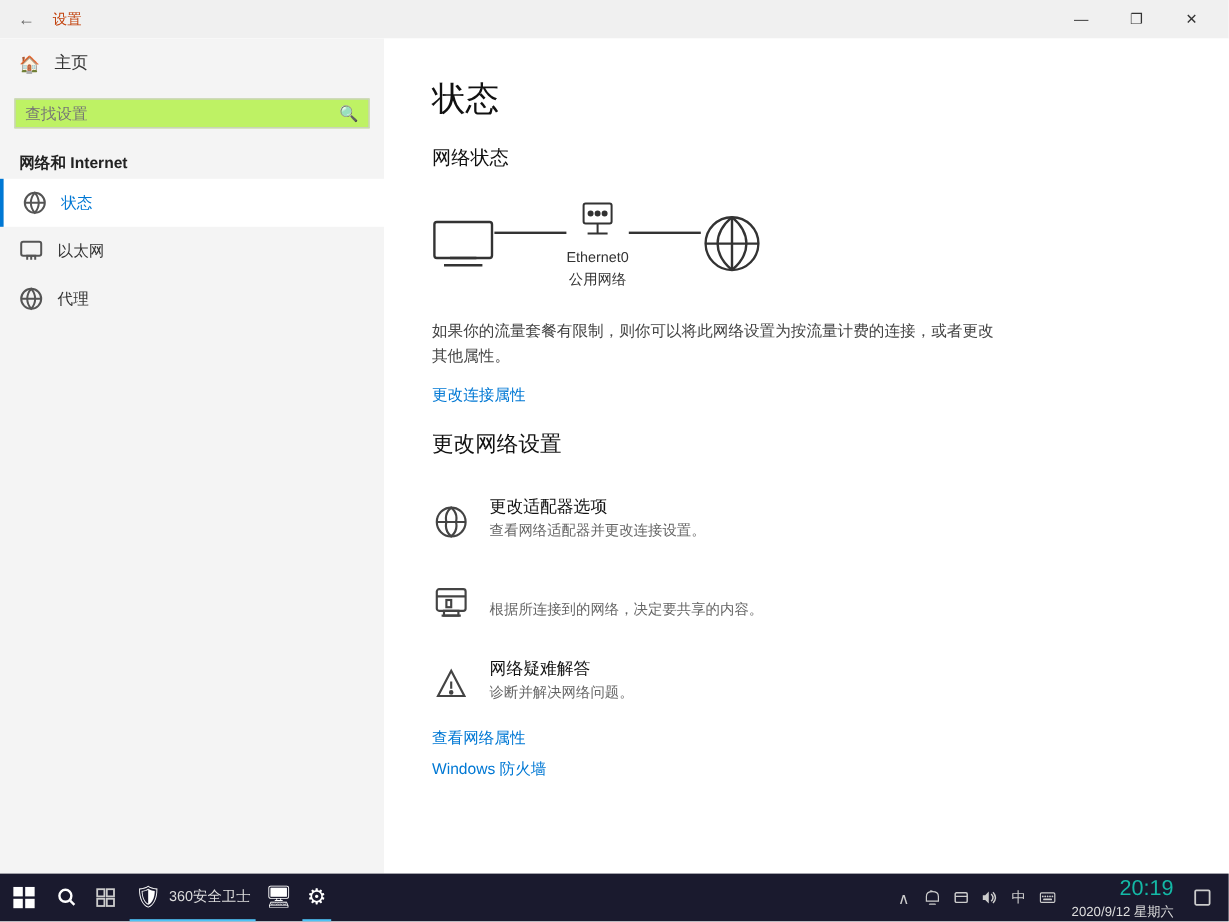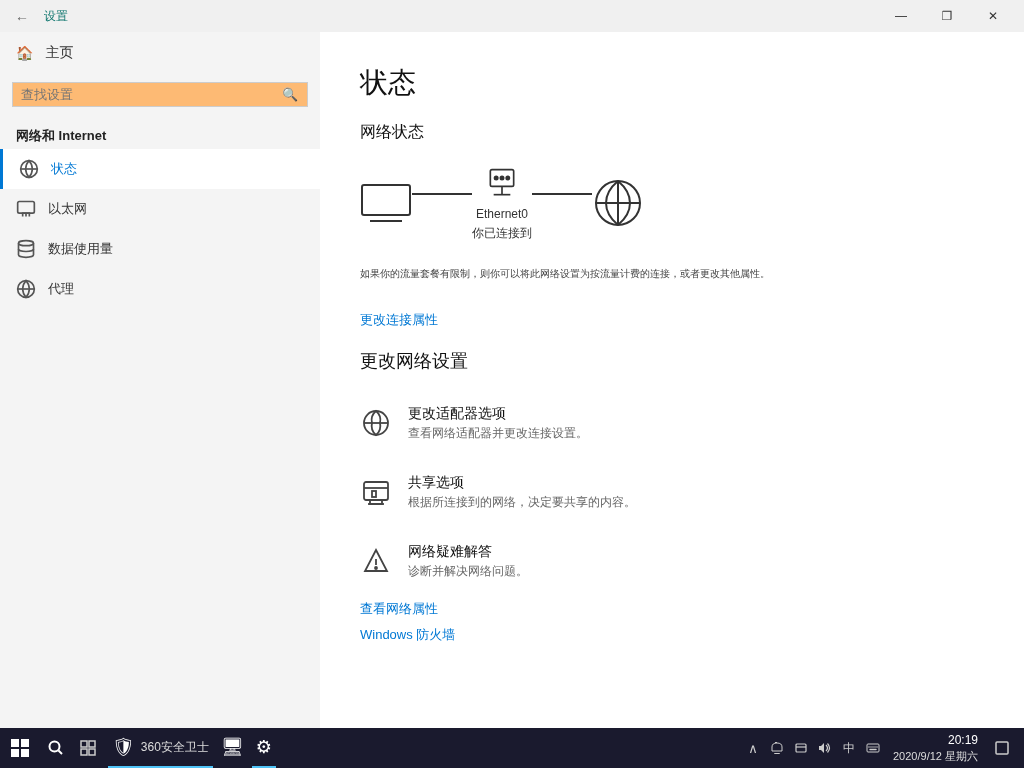--- a/index.html
+++ b/index.html
@@ -35,21 +35,21 @@
       align-items: center;
       justify-content: center;
       cursor: pointer;
       font-size: 12px;
       color: #333;
       background: transparent;
       border: none;
     }
     #titlebar .title-text {
       font-size: 12px;
-      color: #0f766e;
+      color: #c2410c;
       margin-left: 8px;
     }
     #titlebar .back-btn {
       width: 28px;
       height: 28px;
       display: flex;
       align-items: center;
       justify-content: center;
       cursor: pointer;
       color: #666;
@@ -80,21 +80,21 @@
       cursor: pointer;
       gap: 12px;
       font-size: 14px;
       color: #333;
     }
 
     .search-box {
       margin: 8px 12px;
       display: flex;
       align-items: center;
-      background: #fdba74;
+      background: #bef264;
       border: 1px solid #ccc;
       padding: 4px 8px;
       gap: 4px;
     }
     .search-box input {
       flex: 1;
       border: none;
       outline: none;
       font-size: 13px;
       background: transparent;
@@ -186,45 +186,45 @@
       margin-bottom: 18px;
     }
 
     .connected-title {
       font-size: 20px;
       font-weight: 400;
       margin-bottom: 8px;
       color: #111;
     }
     .connected-desc {
-      font-size: 10px;
+      font-size: 13px;
       color: #444;
       line-height: 1.6;
-      margin-bottom: 29px;
+      margin-bottom: 12px;
       max-width: 480px;
     }
     .link-btn {
       display: block;
       color: #0078d4;
       font-size: 13px;
       cursor: pointer;
       margin-bottom: 12px;
       text-decoration: none;
     }
 
     .change-network-title {
       font-size: 18px;
       font-weight: 400;
       color: #111;
       margin: 20px 0 16px 0;
     }
 
     .network-option {
       display: flex;
-      align-items: flex-start;
+      align-items: flex-end;
       gap: 16px;
       margin-bottom: 20px;
       margin-top: 32px;
     }
     .network-option-icon {
       width: 32px;
       height: 32px;
       display: flex;
       align-items: center;
       justify-content: center;
@@ -399,30 +399,20 @@
           <rect x="2" y="3" width="20" height="14" rx="2"></rect>
           <polyline points="8,21 8,17 16,17 16,21"></polyline>
           <line x1="12" y1="17" x2="12" y2="21"></line>
         </svg>
       </span>
       <span class="item-label">以太网</span>
     </div>
 
 
 
-    <div class="sidebar-item">
-      <span class="sidebar-icon">
-        <svg width="20" height="20" viewBox="0 0 24 24" fill="none" stroke="#555" stroke-width="2">
-          <ellipse cx="12" cy="5" rx="9" ry="3"></ellipse>
-          <path d="M21 12c0 1.66-4 3-9 3s-9-1.34-9-3"></path>
-          <path d="M3 5v14c0 1.66 4 3 9 3s9-1.34 9-3V5"></path>
-        </svg>
-      </span>
-      <span class="item-label">数据使用量</span>
-    </div>
 
     <div class="sidebar-item">
       <span class="sidebar-icon">
         <svg width="20" height="20" viewBox="0 0 24 24" fill="none" stroke="#555" stroke-width="2">
           <circle cx="12" cy="12" r="10"></circle>
           <line x1="2" y1="12" x2="22" y2="12"></line>
           <path d="M12 2a15.3 15.3 0 0 1 4 10 15.3 15.3 0 0 1-4 10 15.3 15.3 0 0 1-4-10 15.3 15.3 0 0 1 4-10z"></path>
         </svg>
       </span>
       <span class="item-label">代理</span>
@@ -450,21 +440,21 @@
       <div class="net-icon">
         <svg width="36" height="40" viewBox="0 0 36 48" fill="none" stroke="#333" stroke-width="2">
           <rect x="4" y="8" width="28" height="20" rx="2"></rect>
           <line x1="18" y1="28" x2="18" y2="38"></line>
           <line x1="8" y1="38" x2="28" y2="38"></line>
           <circle cx="11" cy="18" r="2" fill="#333"></circle>
           <circle cx="18" cy="18" r="2" fill="#333"></circle>
           <circle cx="25" cy="18" r="2" fill="#333"></circle>
         </svg>
         <span class="net-icon-label">Ethernet0</span>
-        <span class="net-icon-label">你已连接到</span>
+        <span class="net-icon-label">公用网络</span>
       </div>
       <div class="net-line"></div>
 
       <div class="net-icon">
         <svg width="52" height="52" viewBox="0 0 52 52" fill="none" stroke="#333" stroke-width="2">
           <circle cx="26" cy="26" r="22"></circle>
           <line x1="4" y1="26" x2="48" y2="26"></line>
           <line x1="26" y1="4" x2="26" y2="48"></line>
           <path d="M26 4 Q38 14 38 26 Q38 38 26 48"></path>
           <path d="M26 4 Q14 14 14 26 Q14 38 26 48"></path>
@@ -496,21 +486,20 @@
       <div class="network-option-icon">
         <svg width="28" height="28" viewBox="0 0 28 28" fill="none" stroke="#444" stroke-width="1.8">
           <rect x="2" y="4" width="24" height="18" rx="2"></rect>
           <line x1="2" y1="10" x2="26" y2="10"></line>
           <rect x="8" y="22" width="12" height="4"></rect>
           <line x1="6" y1="26" x2="22" y2="26"></line>
           <rect x="10" y="13" width="4" height="6"></rect>
         </svg>
       </div>
       <div class="network-option-text">
-        <div class="opt-title">共享选项</div>
         <div class="opt-desc">根据所连接到的网络，决定要共享的内容。</div>
       </div>
     </div>
 
     <div class="network-option">
       <div class="network-option-icon">
         <svg width="28" height="28" viewBox="0 0 28 28" fill="none" stroke="#444" stroke-width="1.8">
           <path d="M14 3 L25 24 L3 24 Z"></path>
           <line x1="14" y1="12" x2="14" y2="18"></line>
           <circle cx="14" cy="21" r="1" fill="#444"></circle>
@@ -597,21 +586,21 @@
         <rect x="1" y="2" width="12" height="8" rx="1"></rect>
         <line x1="3" y1="5" x2="3" y2="5" stroke="#ccc" stroke-width="1.5" stroke-linecap="round"></line>
         <line x1="5" y1="5" x2="5" y2="5" stroke="#ccc" stroke-width="1.5" stroke-linecap="round"></line>
         <line x1="7" y1="5" x2="7" y2="5" stroke="#ccc" stroke-width="1.5" stroke-linecap="round"></line>
         <line x1="9" y1="5" x2="9" y2="5" stroke="#ccc" stroke-width="1.5" stroke-linecap="round"></line>
         <line x1="11" y1="5" x2="11" y2="5" stroke="#ccc" stroke-width="1.5" stroke-linecap="round"></line>
         <line x1="4" y1="7.5" x2="10" y2="7.5" stroke="#ccc" stroke-width="1.5" stroke-linecap="round"></line>
       </svg>
     </span>
     <div class="taskbar-clock">
-      <span style="font-size:12px;color:#ffffff;">20:19</span>
+      <span style="font-size:18px;color:#14b8a6;">20:19</span>
       <span style="font-size:11px;color:#ddd;">2020/9/12 星期六</span>
     </div>
     <div class="taskbar-notification">
       <svg width="16" height="16" viewBox="0 0 16 16" fill="none" stroke="#ccc" stroke-width="1.5">
         <rect x="2" y="2" width="12" height="12" rx="1"></rect>
       </svg>
     </div>
   </div>
 </div>
 

